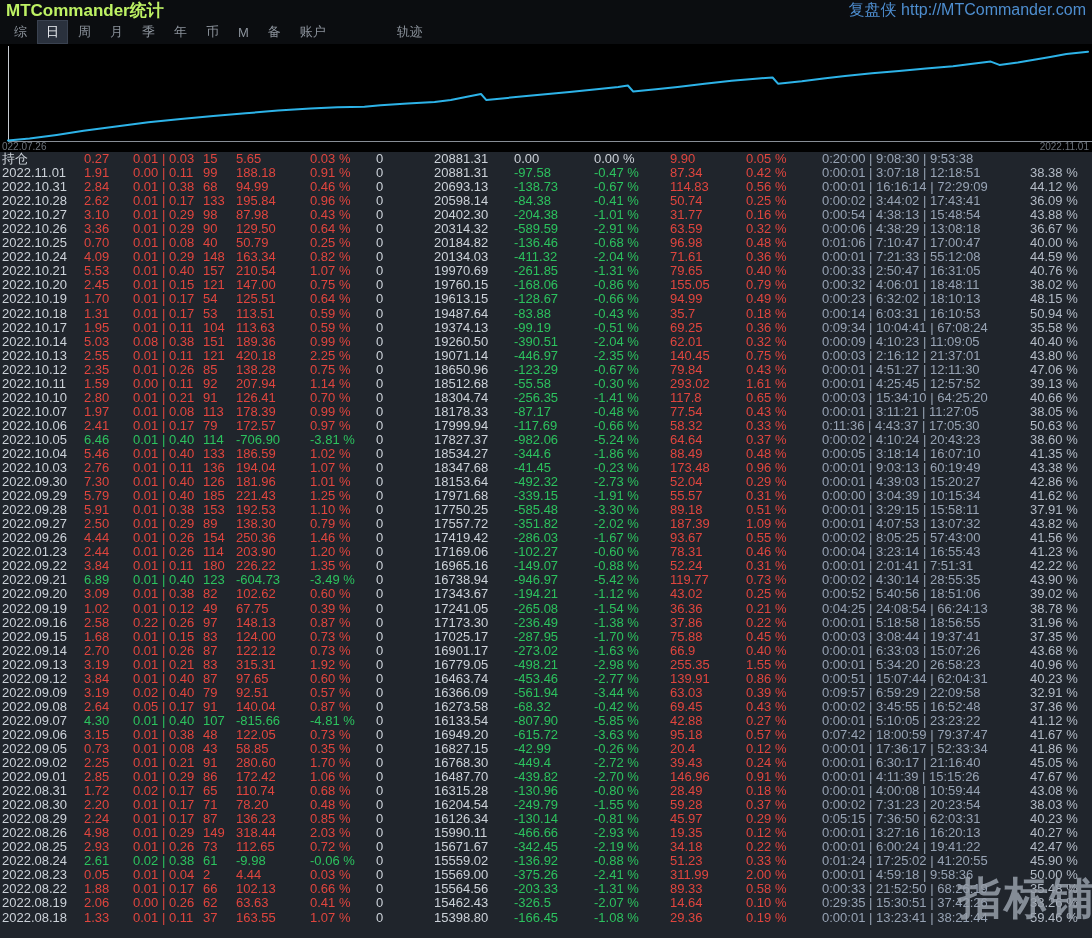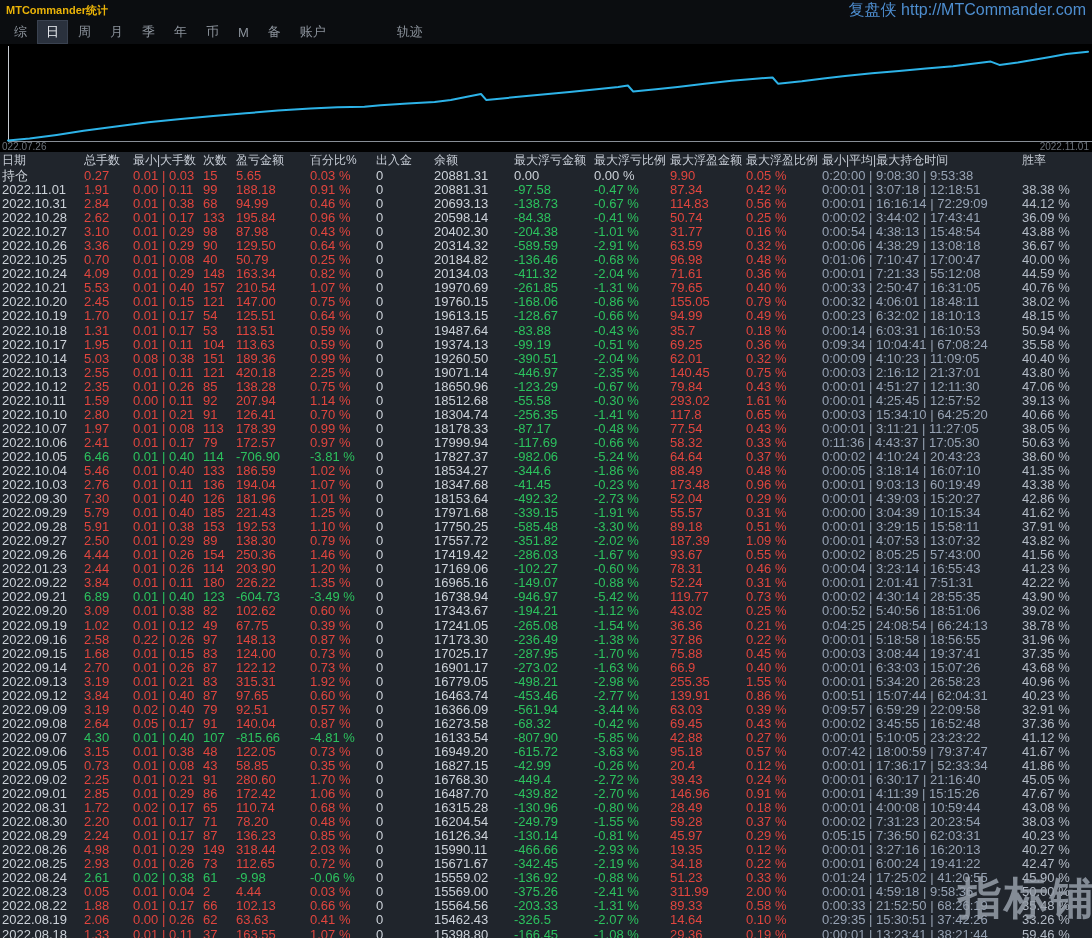--- a/index.html
+++ b/index.html
@@ -9,21 +9,21 @@
     font-family:"Liberation Sans", sans-serif;
     -webkit-font-smoothing:antialiased;
   }
   :root {
     --cols: 78px 50px 68px 36px 70px 72px 54px 84px 80px 76px 76px 76px 200px 72px;
     --red:#e0453e; --green:#2cc25e; --neutral:#ccd2d9; --timec:#97a3b4; --winc:#b3bbc6;
   }
   
   .titlebar { position:absolute; top:0; left:0; right:0; height:20px; background:#0b0d10;
     display:flex; justify-content:space-between; align-items:center; padding:0 6px; }
-  .app-title { color:#eab308; font-size:11px; font-weight:bold; }
+  .app-title { color:#bef264; font-size:17px; font-weight:bold; }
   .site-link { color:#4e8ed0; font-size:16px; }
   
   .menubar { position:absolute; top:20px; left:0; right:0; height:24px; background:#0b0d10;
     display:flex; align-items:center; padding-left:6px; }
   .menu-item { color:#8b929b; font-size:13px; padding:2px 8px; margin-right:3px; cursor:default; }
   .menu-item.active { background:#2a313d; color:#eef1f5; outline:1px solid #3a4250; }
   .menu-item.trail { margin-left:52px; }
   
   .chart-panel { position:absolute; top:44px; left:0; width:1092px; height:108px; background:#000000; }
   .chart-panel svg { position:absolute; left:0; top:0; }
@@ -38,21 +38,21 @@
     font-size:13px; white-space:nowrap; }
   .cell { overflow:visible; }
   .p0{padding-left:2px}.p1{padding-left:6px}.p2{padding-left:5px}.p3{padding-left:7px}
   .p4{padding-left:4px}.p5{padding-left:8px}.p6{padding-left:2px}.p7{padding-left:6px}
   .p8{padding-left:2px}.p9{padding-left:2px}.p10{padding-left:2px}.p11{padding-left:2px}
   .p12{padding-left:2px}.p13{padding-left:2px}
   .c-date,.c-neutral { color:var(--neutral); }
   .c-red { color:var(--red); }
   .c-green { color:var(--green); }
   .c-time { color:var(--timec); }
-  .c-win { color:var(--winc); }
+  .c-win { color:var(--winc);margin-left:8px; }
   
   .watermark { position:absolute; right:-4px; bottom:10px; z-index:5;
     font-size:44px; font-weight:bold; letter-spacing:2px;
     color:#969ea9; opacity:0.85; }
 </style>
 </head>
 <body>
 
 <div class="titlebar">
   <span class="app-title">MTCommander统计</span>
@@ -77,36 +77,20 @@
   <svg id="chart-svg" width="1092" height="108">
     <line x1="8.5" y1="2" x2="8.5" y2="97.5" stroke="#c8ccd2" stroke-width="1"></line>
     <line x1="8" y1="97.5" x2="1092" y2="97.5" stroke="#878d95" stroke-width="1"></line>
     <polyline id="equity-line" fill="none" stroke-width="2" stroke-linejoin="round" stroke-linecap="round" stroke="#2db3e8" points="8.0,96.5 29.6,94.6 56.6,90.9 83.6,86.7 116.0,82.4 148.4,78.2 180.8,74.9 213.2,72.1 245.6,69.3 278.0,66.5 310.4,64.6 337.4,63.2 364.4,62.7 380.6,61.3 407.6,59.4 434.6,58.0 450.8,56.1 467.0,52.8 481.0,50.0 486.4,56.1 504.8,54.2 526.4,51.9 548.0,50.0 569.6,48.1 596.6,45.3 618.2,42.9 627.9,41.5 633.3,47.6 656.0,45.3 677.6,42.9 704.6,39.7 731.6,36.8 758.6,34.5 772.6,33.5 778.0,39.7 801.8,37.3 823.4,34.5 845.0,32.1 872.0,29.3 899.0,27.0 926.0,24.6 953.0,22.3 974.6,19.4 990.8,17.6 999.4,20.9 1017.8,18.5 1034.0,15.7 1050.2,12.9 1066.4,10.1 1088.0,7.7"></polyline>
   </svg>
   <span class="axis-label left">022.07.26</span>
   <span class="axis-label right">2022.11.01</span>
 </div>
 
 <div class="table-panel">
-  <div class="thead" id="thead">
-      <div class="hcell p0">日期</div>
-      <div class="hcell p1">总手数</div>
-      <div class="hcell p2">最小|大手数</div>
-      <div class="hcell p3">次数</div>
-      <div class="hcell p4">盈亏金额</div>
-      <div class="hcell p5">百分比%</div>
-      <div class="hcell p6">出入金</div>
-      <div class="hcell p7">余额</div>
-      <div class="hcell p8">最大浮亏金额</div>
-      <div class="hcell p9">最大浮亏比例</div>
-      <div class="hcell p10">最大浮盈金额</div>
-      <div class="hcell p11">最大浮盈比例</div>
-      <div class="hcell p12">最小|平均|最大持仓时间</div>
-      <div class="hcell p13">胜率</div>
-    </div>
   <div class="tbody" id="tbody">
       <div class="trow">
         <div class="cell p0 c-neutral">持仓</div>
         <div class="cell p1 c-red">0.27</div>
         <div class="cell p2 c-red">0.01 | 0.03</div>
         <div class="cell p3 c-red">15</div>
         <div class="cell p4 c-red">5.65</div>
         <div class="cell p5 c-red">0.03 %</div>
         <div class="cell p6 c-neutral">0</div>
         <div class="cell p7 c-neutral">20881.31</div>

